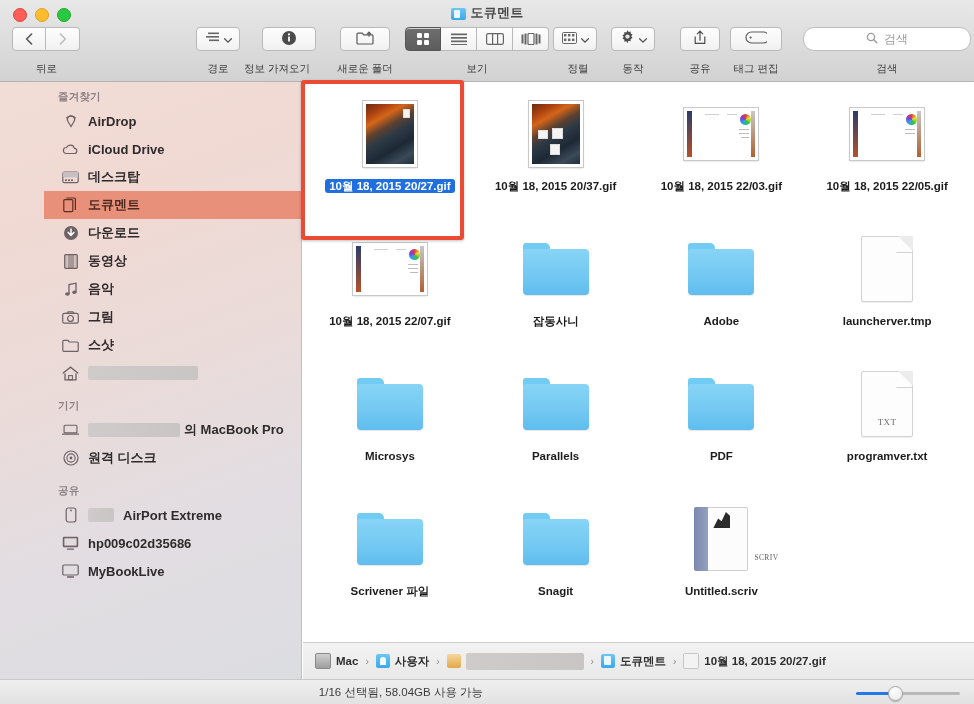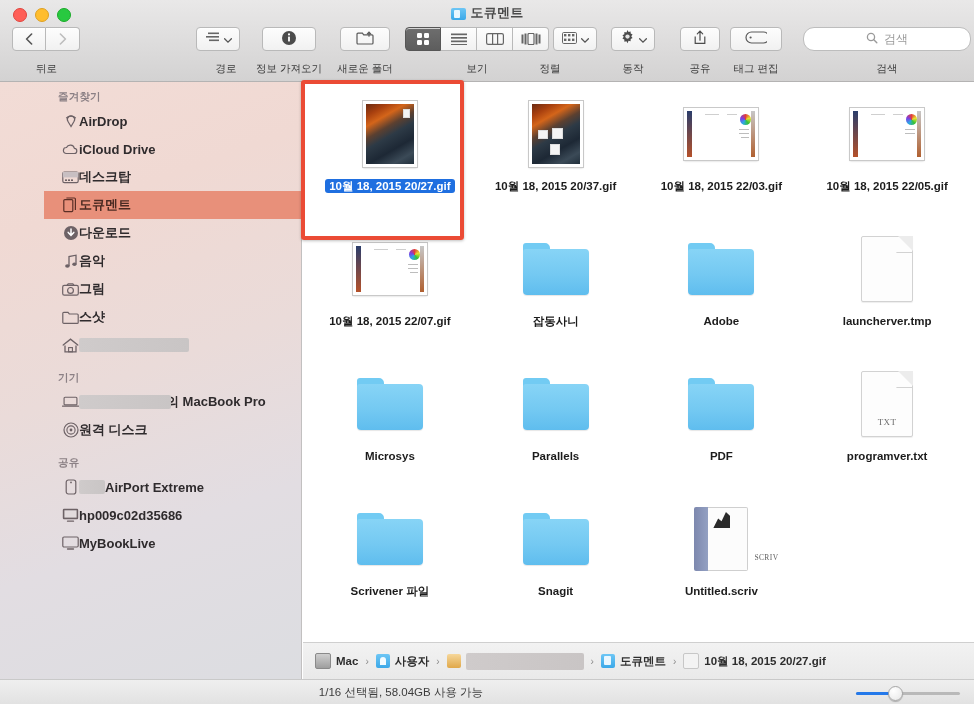--- a/index.html
+++ b/index.html
@@ -81,21 +81,21 @@
     position: absolute; left: 0; top: 82px; width: 302px; height: 597px;
     background: linear-gradient(160deg,#f2dcd6 0%, #f0d9d3 22%, #eadbd9 48%, #e2dde2 72%, #dcdde1 100%);
     border-right: 1px solid #c2c0c0;
     box-sizing: border-box; overflow: hidden; padding-left: 44px;
   }
   .sb-head {
     font-size: 10.5px; font-weight: 700; color: #8b8085;
     padding: 8px 0 3px 14px; letter-spacing: .2px;
   }
   .sb-item {
-    height: 28px; display: flex; align-items: center; 
+    height: 28px; display: flex; align-items: center; gap: 9px;
     padding-left: 18px; font-size: 13px; color: #2f2b2d; font-weight: 600;
     cursor: default; box-sizing: border-box;
   }
   .sb-item.sel { background: #e8907a; color:#4a2a22; }
   .sb-ico {
     width: 17px; height: 17px; flex: 0 0 17px;
     display:flex; align-items:center; justify-content:center;
     color:#6d6266; font-size: 14px; line-height: 1;
   }
   .sb-ico svg { display:block; }
@@ -327,34 +327,34 @@
             <rect x="4" y="7.5" width="10" height="1.6" fill="#666"></rect>
           </svg>
         </span>
         <span style="margin-left:4px;">
           <svg width="8" height="5" viewBox="0 0 8 5">
               <path d="M0.6 0.8L4 4.1 7.4 0.8" stroke="#555" stroke-width="1.3" fill="none" stroke-linecap="round"></path>
             </svg>
         </span>
       </div>
     </div>
-    <div class="tb-label" style="left:204px; width:44px;">경로</div>
+    <div class="tb-label" style="left:196px; width:44px;">경로</div>
 
     <div class="tb-group" style="left:262px;">
       <div class="tbtn" style="width:54px;">
         <span>
           <svg width="16" height="16" viewBox="0 0 16 16">
             <circle cx="8" cy="8" r="7" fill="#4b4b4b"></circle>
             <rect x="7.1" y="6.4" width="1.8" height="5.1" fill="#fff" rx=".6"></rect>
             <circle cx="8" cy="4.4" r="1.05" fill="#fff"></circle>
           </svg>
         </span>
       </div>
     </div>
-    <div class="tb-label" style="left:246px; width:86px;">정보 가져오기</div>
+    <div class="tb-label" style="left:234px; width:86px;">정보 가져오기</div>
 
     <div class="tb-group" style="left:340px;">
       <div class="tbtn" style="width:50px;">
         <span>
           <svg width="19" height="14" viewBox="0 0 19 14">
             <path d="M1 3.2a1 1 0 011-1h4.4l1.3 1.6H16a1 1 0 011 1V12a1 1 0 01-1 1H2a1 1 0 01-1-1z" fill="none" stroke="#5a5a5a" stroke-width="1.2"></path>
             <path d="M13 5.2V1.4M11.3 2.9L13 1.2l1.7 1.7" stroke="#5a5a5a" stroke-width="1.2" fill="none" stroke-linecap="round"></path>
           </svg>
         </span>
       </div>
@@ -412,21 +412,21 @@
               <rect x="10" y="6.6" width="2.4" height="2.4" fill="#666"></rect>
           </svg>
         </span>
         <span style="margin-left:4px;">
           <svg width="8" height="5" viewBox="0 0 8 5">
               <path d="M0.6 0.8L4 4.1 7.4 0.8" stroke="#555" stroke-width="1.3" fill="none" stroke-linecap="round"></path>
             </svg>
         </span>
       </div>
     </div>
-    <div class="tb-label" style="left:528px; width:44px;">정렬</div>
+    <div class="tb-label" style="left:556px; width:44px;">정렬</div>
 
     <div class="tb-group" style="left:611px;">
       <div class="tbtn" style="width:44px;">
         <span>
           <svg width="15" height="15" viewBox="0 0 16 16">
             <path fill="#4b4b4b" d="M8 0l1.1 2 2.2-.5.1 2.3 2 1.1-1.4 1.8 1.4 1.8-2 1.1-.1 2.3-2.2-.5L8 14l-1.1-2-2.2.5-.1-2.3-2-1.1L4 7.3 2.6 5.5l2-1.1.1-2.3 2.2.5z"></path>
             <circle cx="8" cy="7" r="2.3" fill="#e3e3e3"></circle>
           </svg>
         </span>
         <span style="margin-left:4px;">
@@ -526,20 +526,31 @@
     <div class="sb-item">
       <span class="sb-ico">
         <svg width="16" height="16" viewBox="0 0 16 16">
             <circle cx="8" cy="8" r="7" fill="#6d6266"></circle>
             <path d="M8 4v6M5.2 7.4L8 10.3l2.8-2.9" stroke="#fff" stroke-width="1.5" fill="none" stroke-linecap="round"></path>
           </svg>
       </span>
       <span>다운로드</span>
     </div>
 
+    <div class="sb-item">
+      <span class="sb-ico">
+        <svg width="14" height="15" viewBox="0 0 14 15">
+            <rect x="0.7" y="0.7" width="12.6" height="13.6" rx="1" fill="none" stroke="#6d6266" stroke-width="1.2"></rect>
+            <rect x="0.7" y="0.7" width="3" height="13.6" fill="#6d6266" opacity=".25"></rect>
+            <rect x="10.3" y="0.7" width="3" height="13.6" fill="#6d6266" opacity=".25"></rect>
+            <rect x="4" y="0.7" width="6" height="13.6" fill="#6d6266" opacity=".55"></rect>
+          </svg>
+      </span>
+      <span>동영상</span>
+    </div>
 
     <div class="sb-item">
       <span class="sb-ico">
         <svg width="14" height="15" viewBox="0 0 14 15">
             <path d="M5 12V2.6l7-1.4v9" fill="none" stroke="#6d6266" stroke-width="1.3"></path>
             <ellipse cx="3.4" cy="12" rx="2.3" ry="1.8" fill="#6d6266"></ellipse>
             <ellipse cx="10.4" cy="10.2" rx="2.1" ry="1.7" fill="#6d6266"></ellipse>
           </svg>
       </span>
       <span>음악</span>

